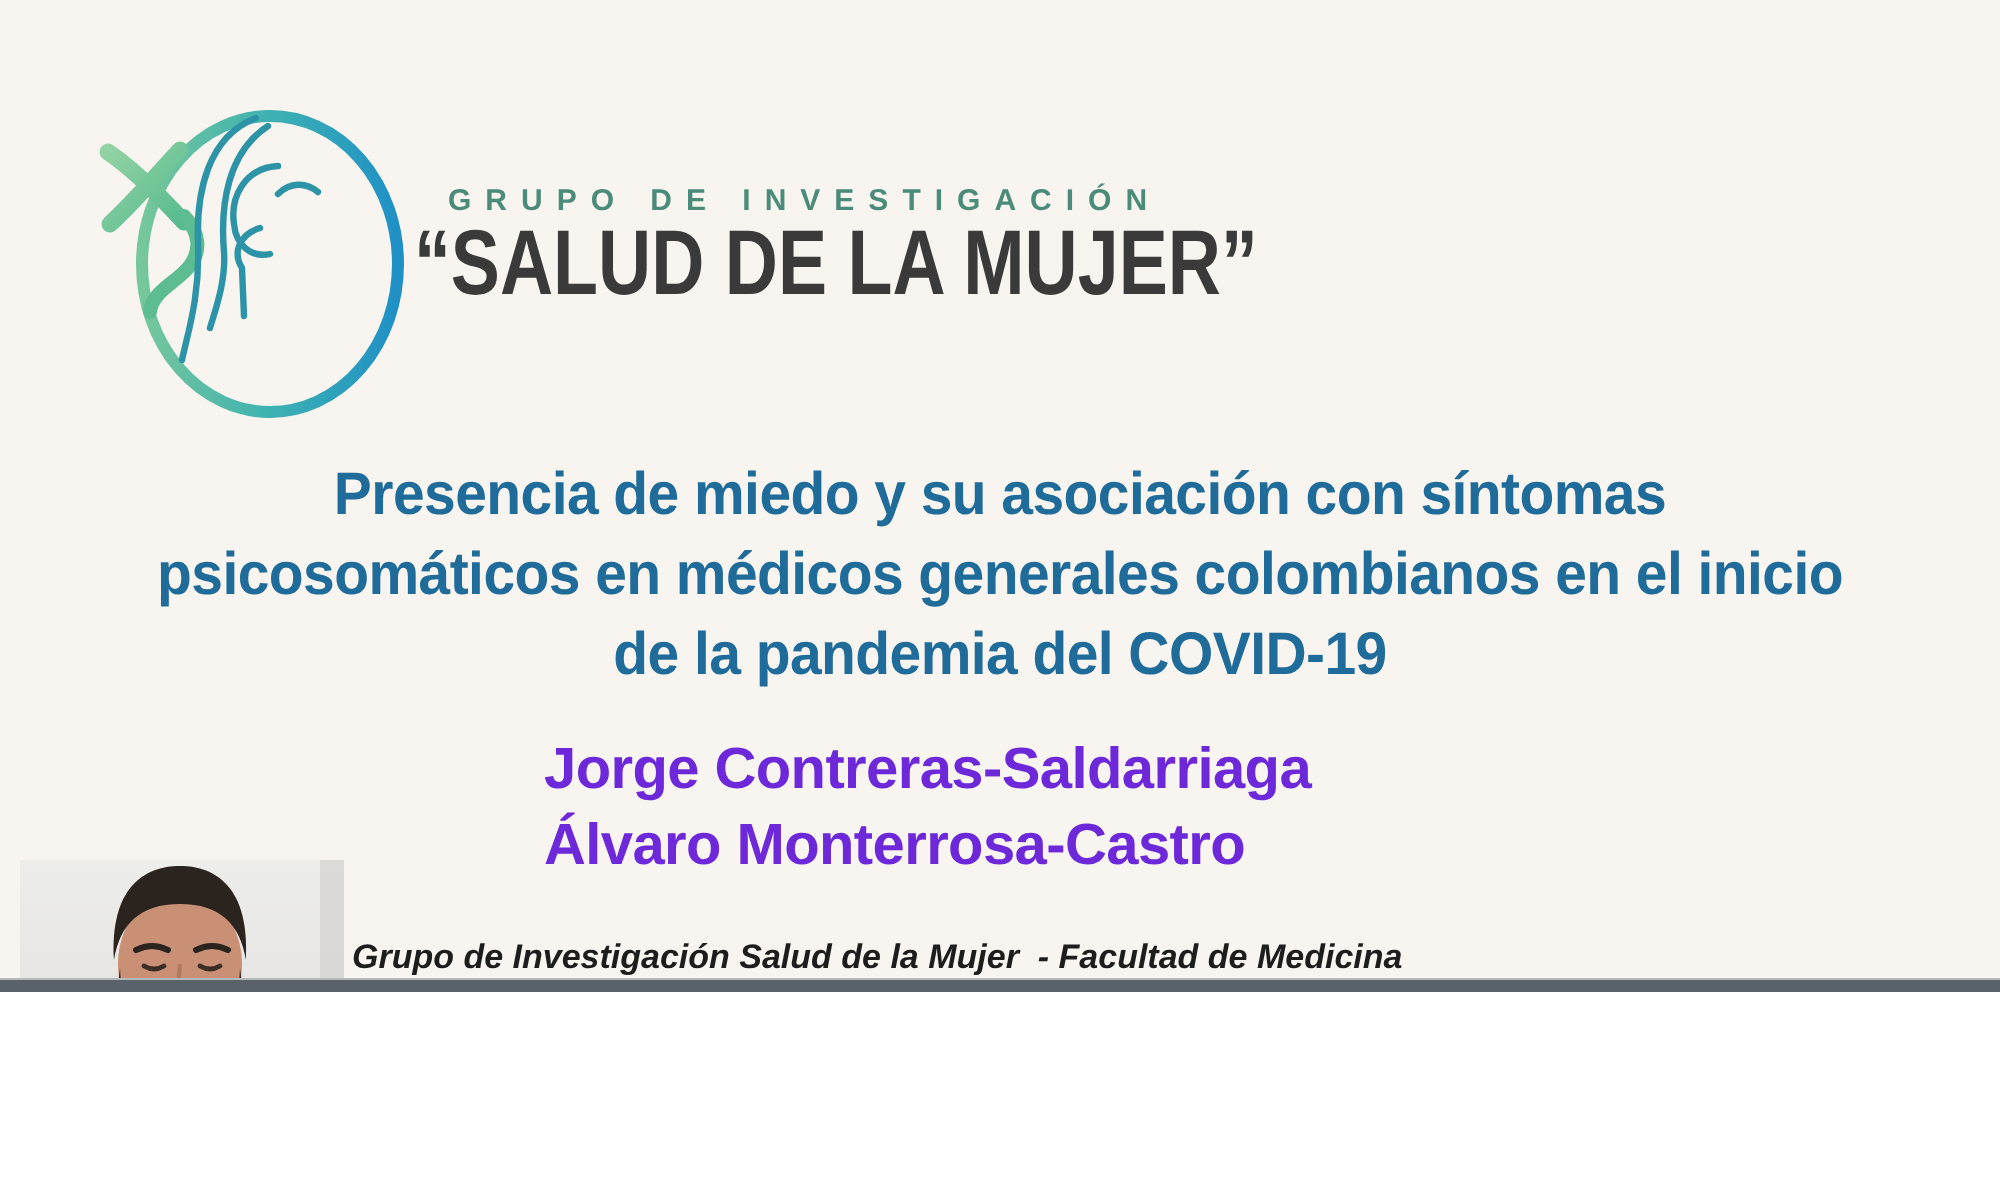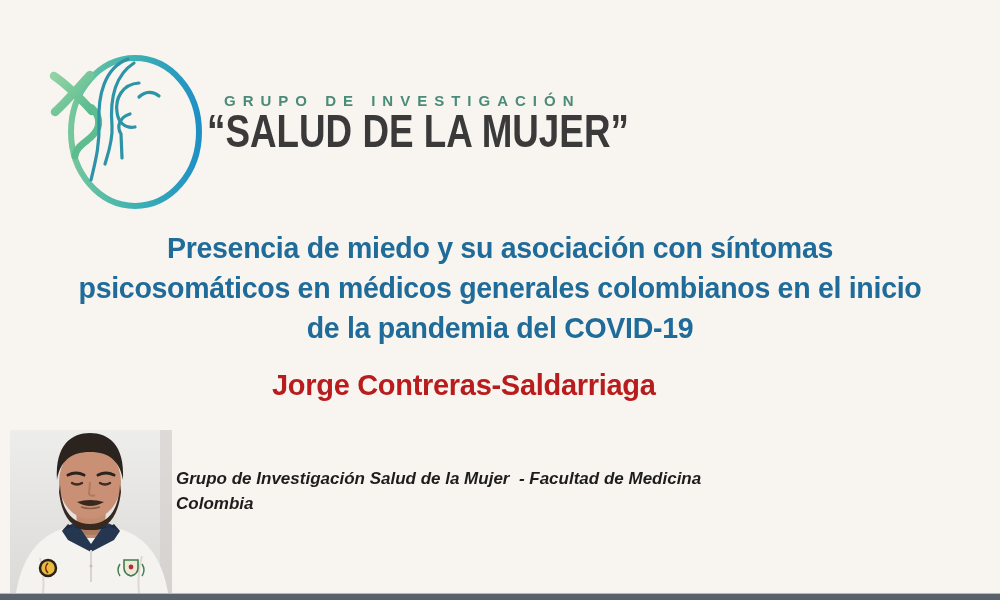--- a/index.html
+++ b/index.html
@@ -1,17 +1,17 @@
 <!DOCTYPE html>
 <html><head>
 <meta charset="utf-8">
 <style>
   html,body{margin:0;padding:0;}
   .slide{
-    position:relative;width:1000px;height:600px;overflow:hidden;
+    position:relative;width:1000px;height:496px;overflow:hidden;
     background:#f8f4ef;font-family:"Liberation Sans",sans-serif;
   }
   .abs{position:absolute;}
   
   .logo-mark{left:42px;top:50px;width:165px;height:160px;}
   .logo-line1{
     left:224px;top:92px;font-size:15px;font-weight:bold;
     letter-spacing:7px;color:#4a8b79;white-space:nowrap;
   }
   .logo-line2{
@@ -21,21 +21,21 @@
   }
   
   .title{
     left:0;top:228px;width:1000px;text-align:center;
     color:#1f6b99;font-weight:bold;font-size:30px;line-height:40px;
     transform:scaleX(0.95);transform-origin:50% 0;letter-spacing:-0.3px;
   }
   
   .authors{
     left:272px;top:366px;font-size:29px;font-weight:bold;
-    line-height:38px;color:#b91c1c;letter-spacing:-0.3px;
+    line-height:38px;color:#6d28d9;letter-spacing:-0.3px;
   }
   
   .photo{left:10px;top:430px;width:162px;height:163px;}
   .photo svg{display:block;width:100%;height:100%;}
   
   .affiliation{
     left:176px;top:466px;font-size:17px;font-weight:bold;font-style:italic;
     line-height:25px;color:#1d1d1d;
   }
   .affiliation div{white-space:pre;}
@@ -91,20 +91,21 @@
   <div class="abs logo-line2">“SALUD DE LA MUJER”</div>
 
   <div class="abs title">
     <div>Presencia de miedo y su asociación con síntomas</div>
     <div>psicosomáticos en médicos generales colombianos en el inicio</div>
     <div>de la pandemia del COVID-19</div>
   </div>
 
   <div class="abs authors">
     <div>Jorge Contreras-Saldarriaga</div>
+    <div>Álvaro Monterrosa-Castro</div>
   </div>
 
   <div class="abs photo">
     <svg viewBox="0 0 162 163" xmlns="http://www.w3.org/2000/svg">
       <defs>
         <linearGradient id="pbg" x1="0" y1="0" x2="0" y2="1">
           <stop offset="0" stop-color="#ededeb"></stop>
           <stop offset="1" stop-color="#dcdad7"></stop>
         </linearGradient>
       </defs>

